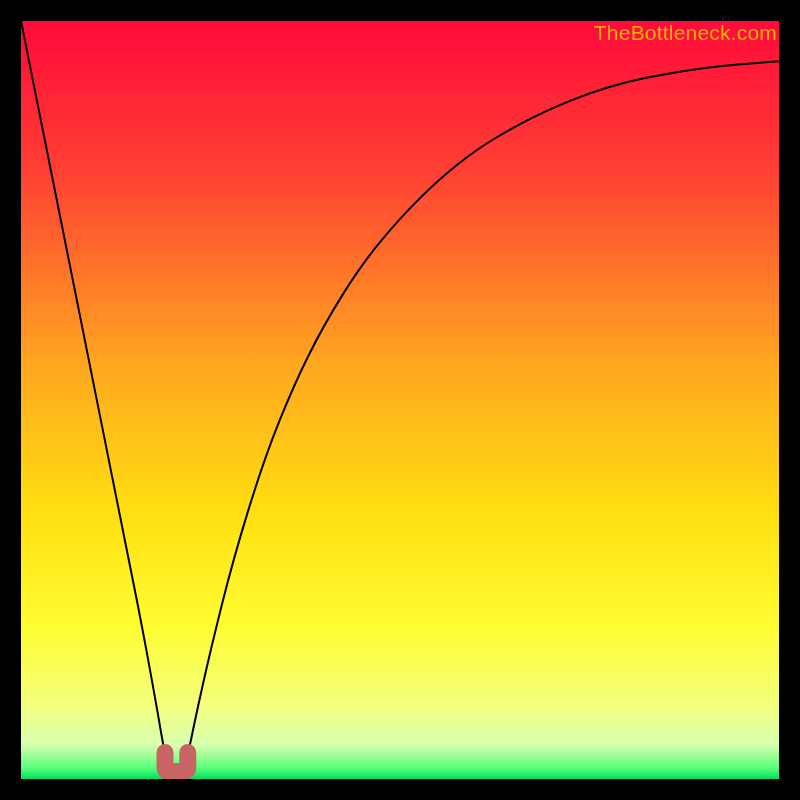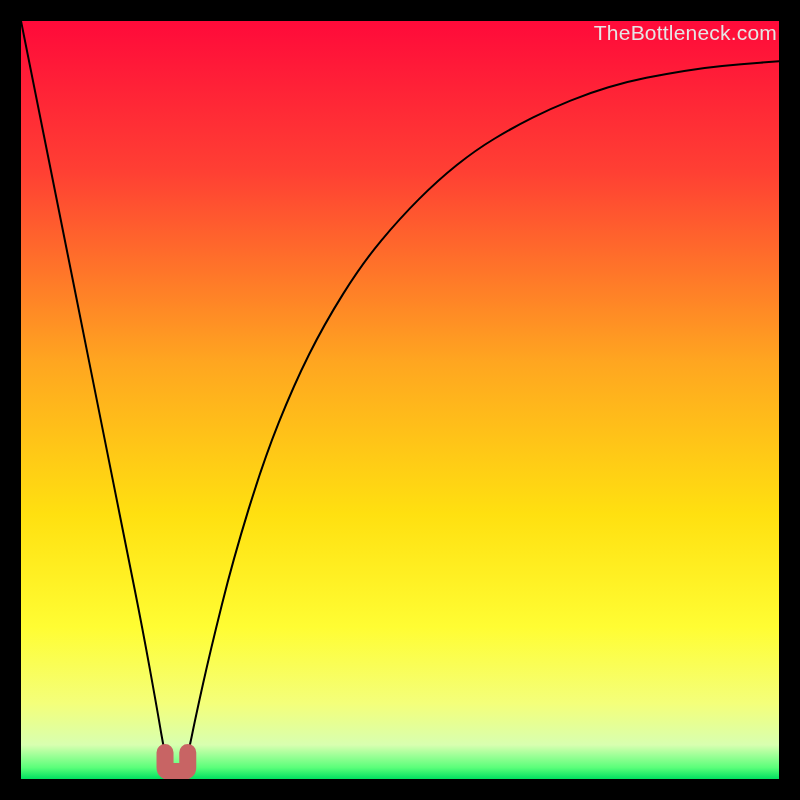--- a/index.html
+++ b/index.html
@@ -26,21 +26,21 @@
     width: 758px;
     height: 758px;
     overflow: hidden;
   }
   .watermark {
     position: absolute;
     top: 0px;
     right: 0px;
     font-size: 21px;
     font-weight: 400;
-    color: #e5e5e5;
+    color: #eab308;
     letter-spacing: 0.2px;
     background: transparent;
     padding: 0 2px;
     z-index: 5;
   }
   svg {
     display: block;
   }
 </style>
 </head>

